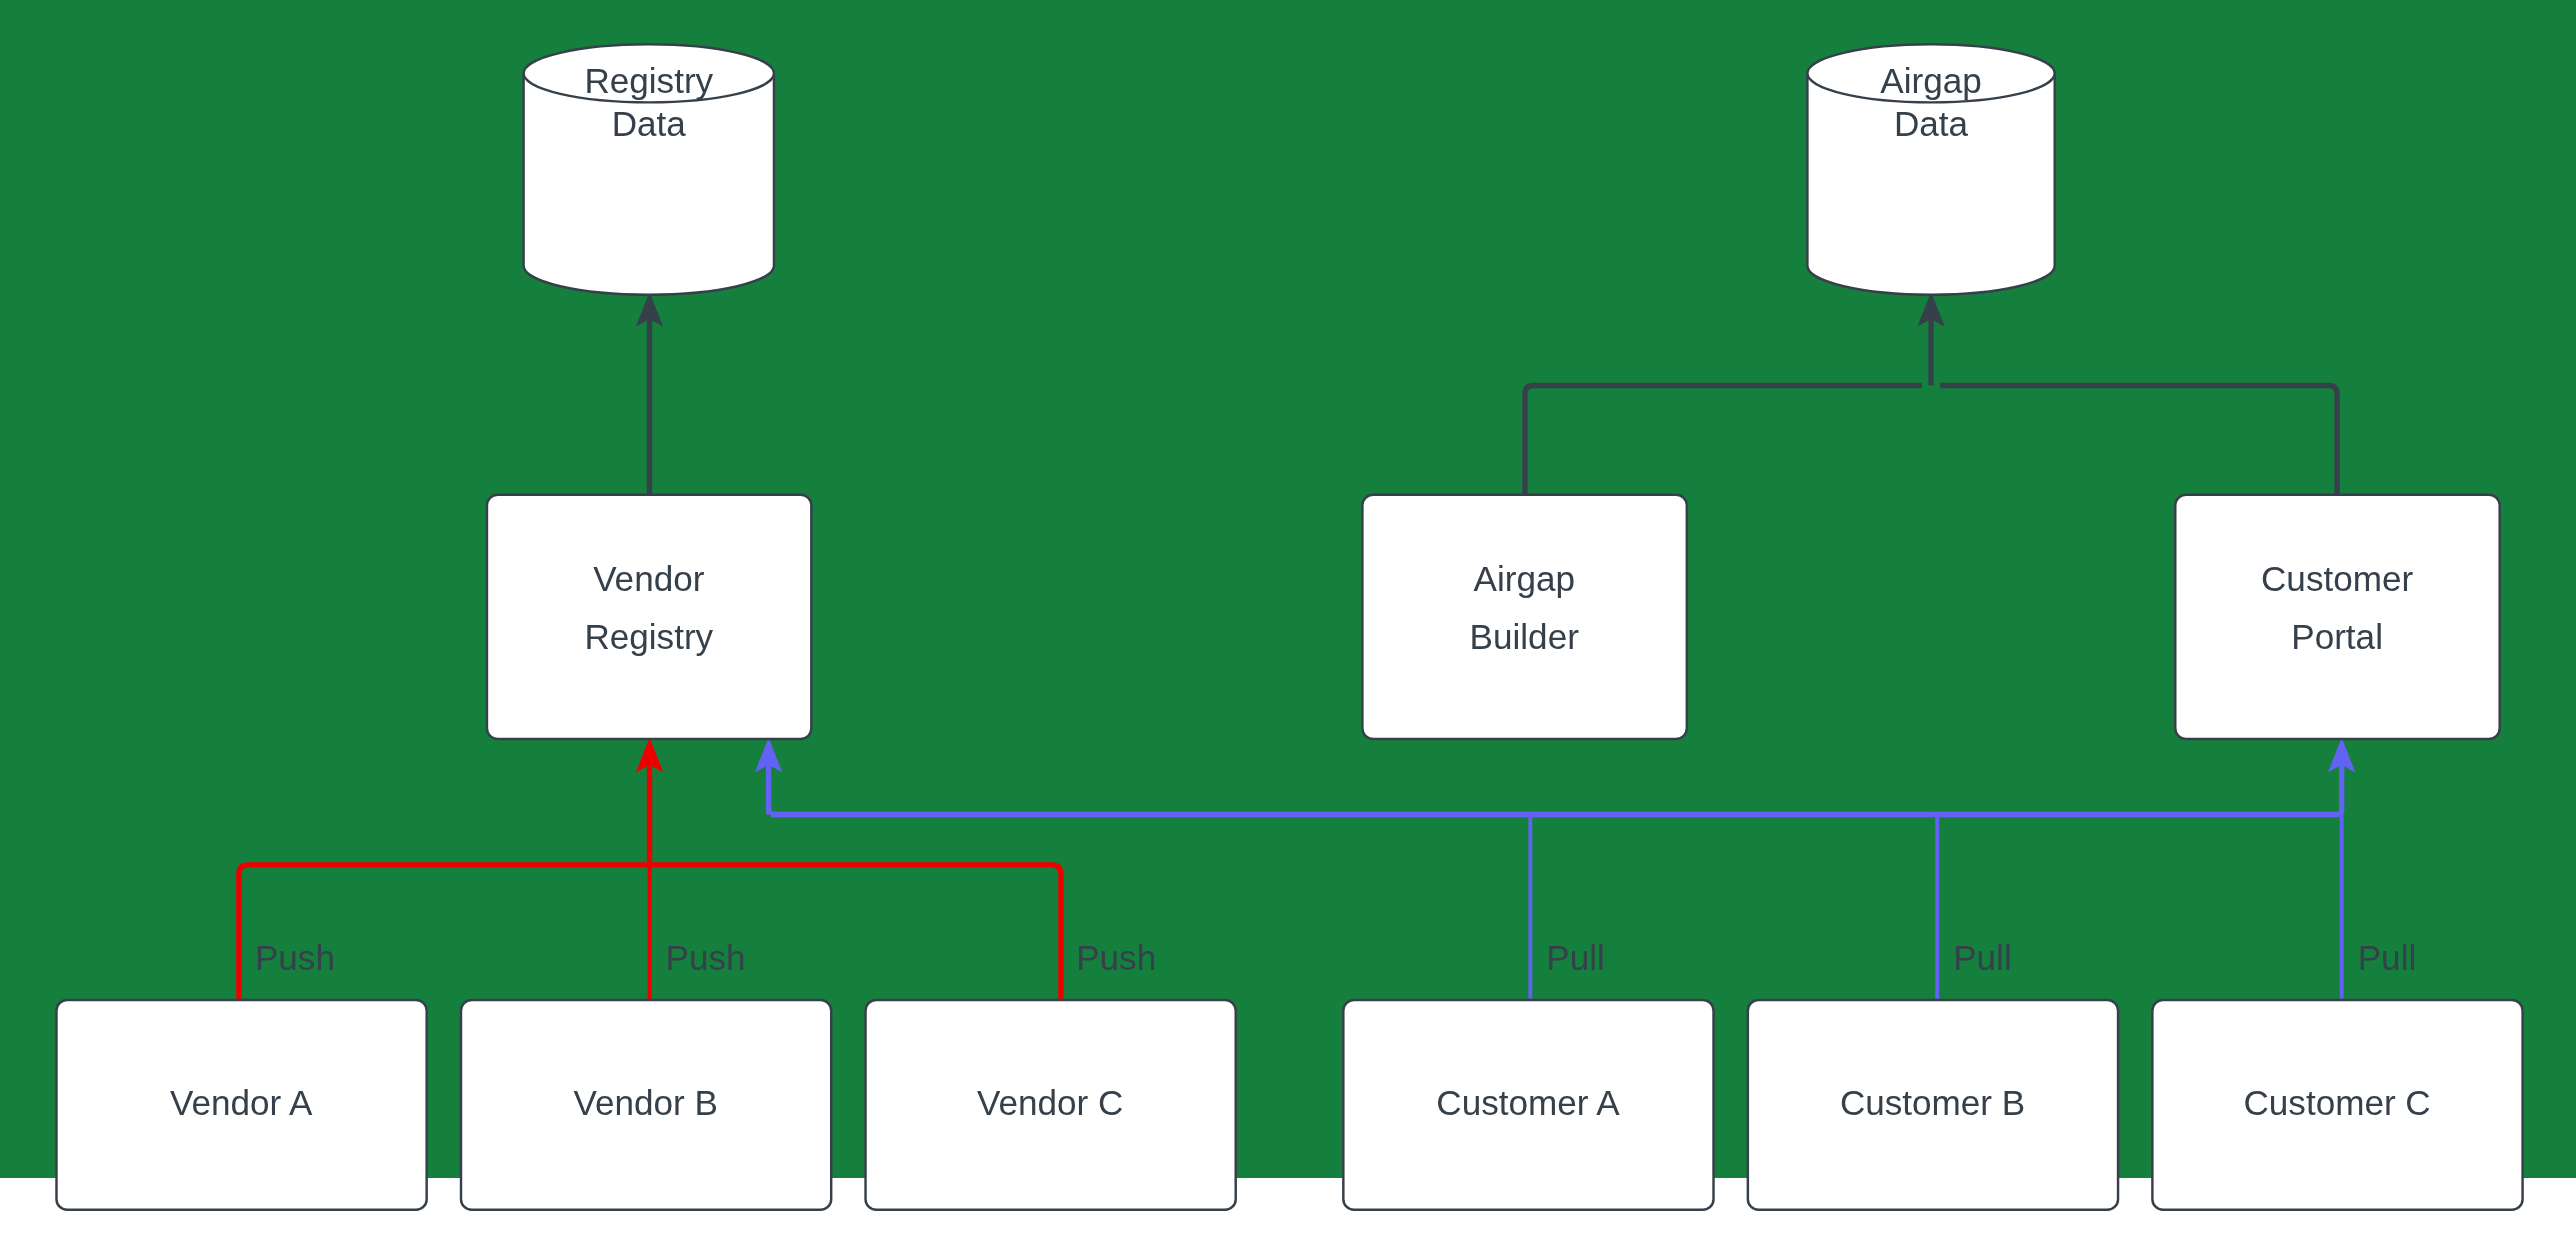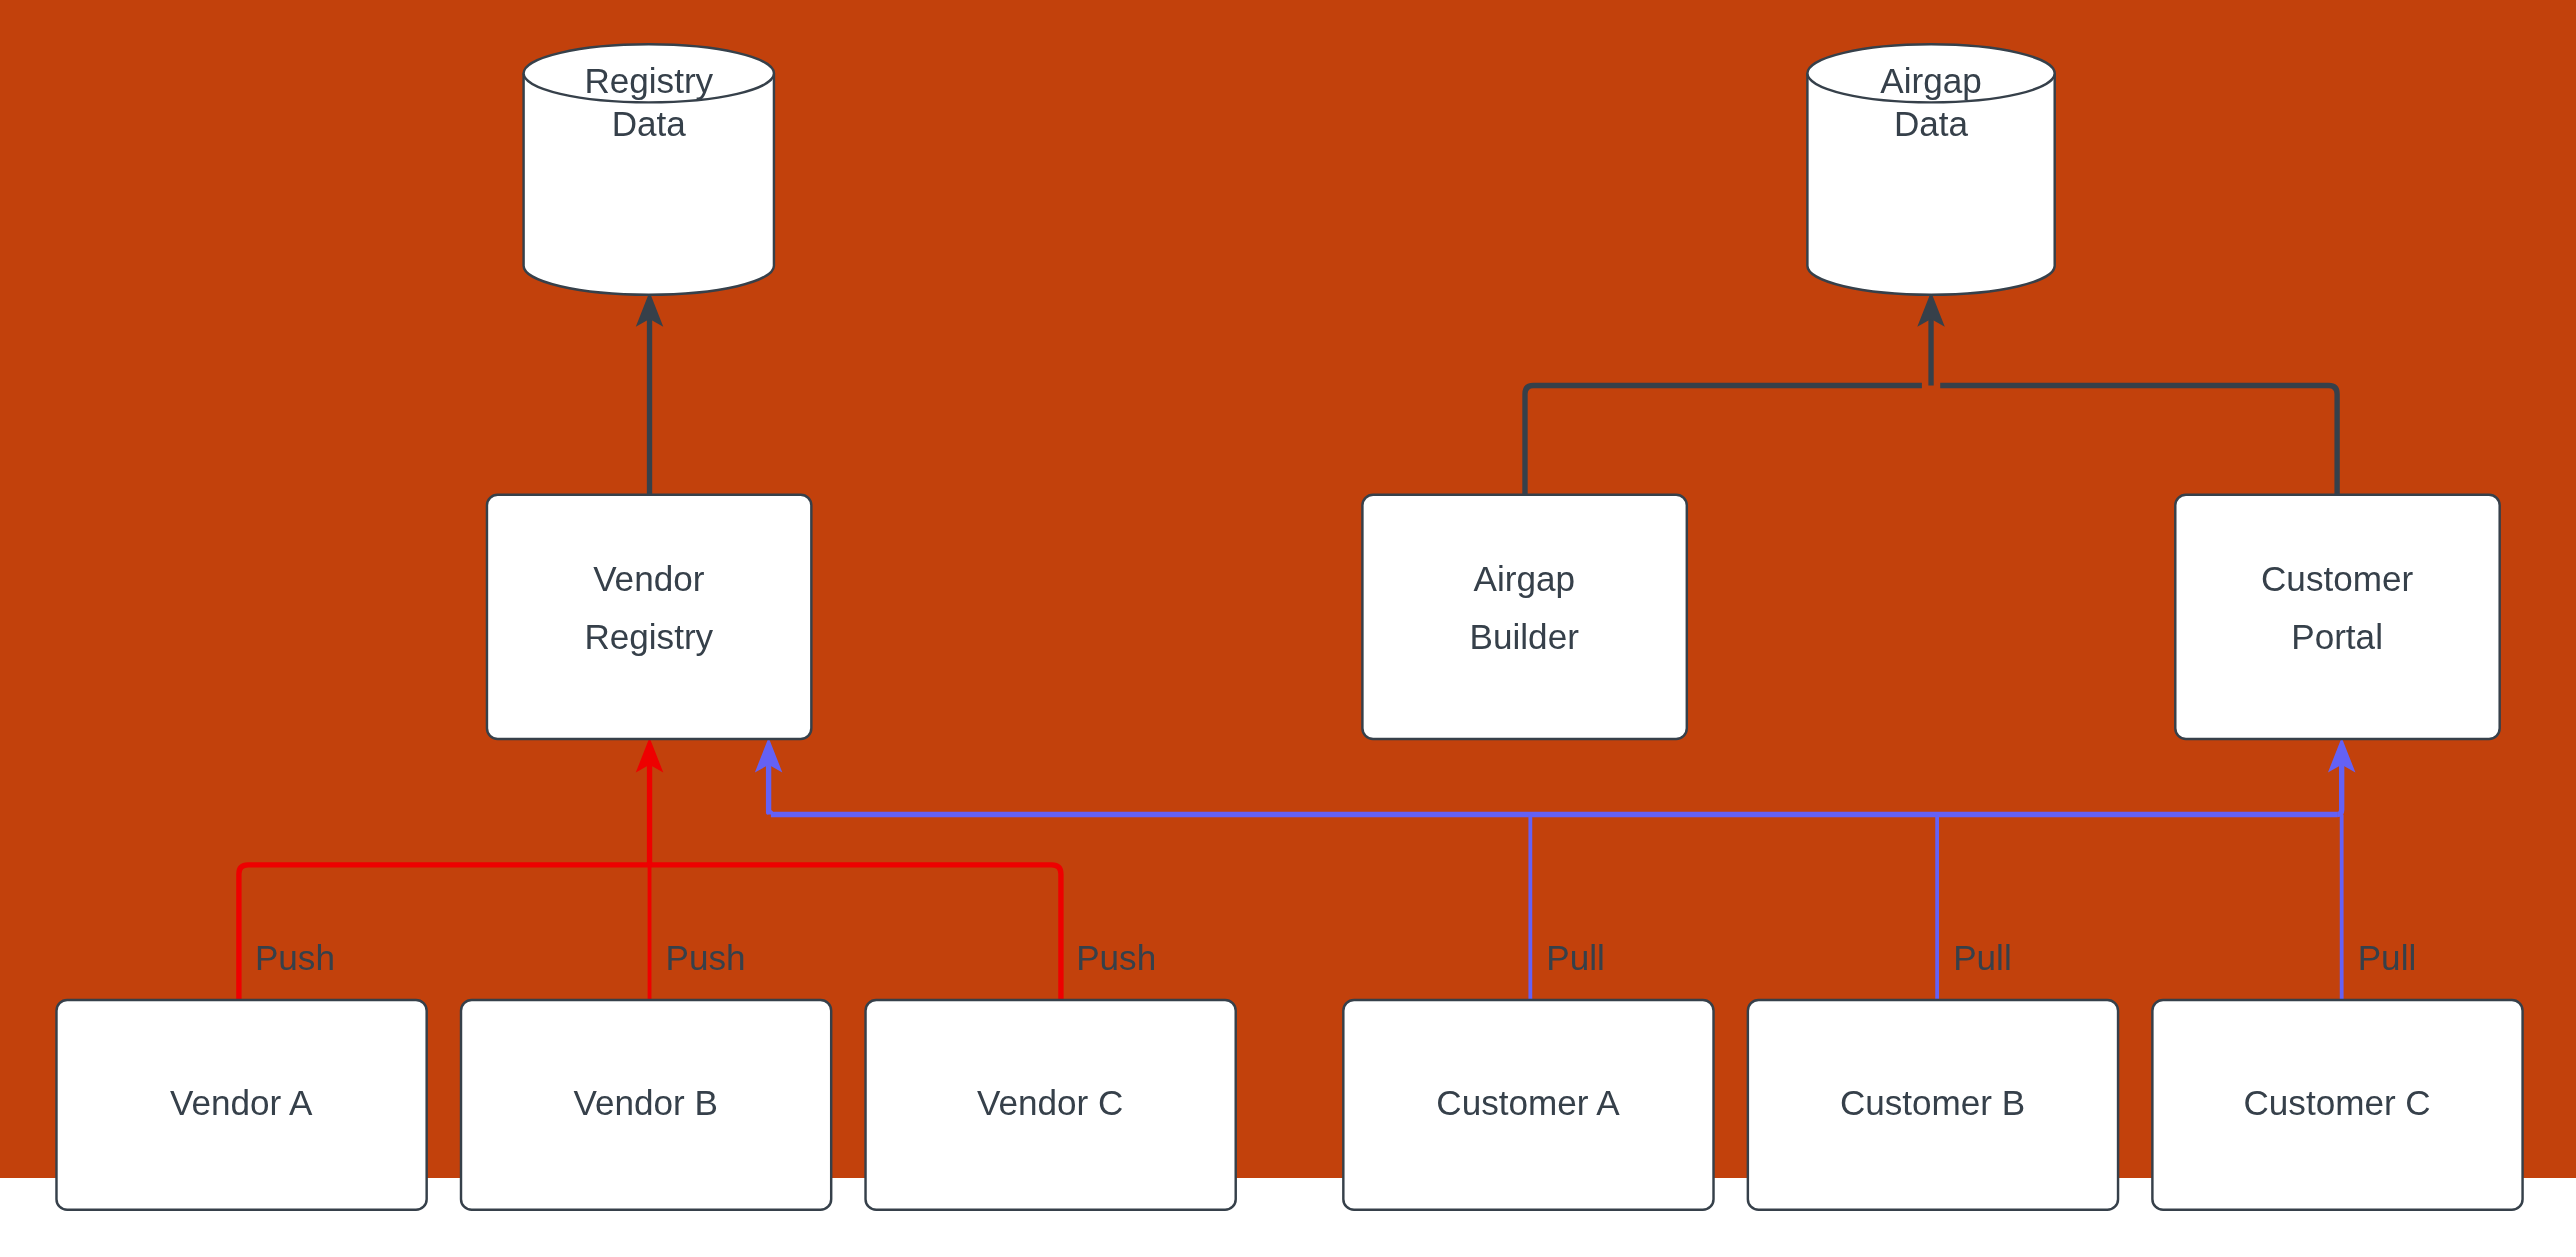--- a/index.html
+++ b/index.html
@@ -10,21 +10,21 @@
   body {
     width: 2576px;
     height: 1258px;
     font-family: "Liberation Sans", sans-serif;
     overflow: hidden;
   }
   #diagram-root {
     position: relative;
     width: 2576px;
     height: 1178px;
-    background: #c2410c;
+    background: #15803d;
   }
   #diagram-svg {
     position: absolute;
     top: 0;
     left: 0;
     width: 2576px;
     height: 1258px;
   }
   .node-label {
     font-family: "Liberation Sans", sans-serif;

